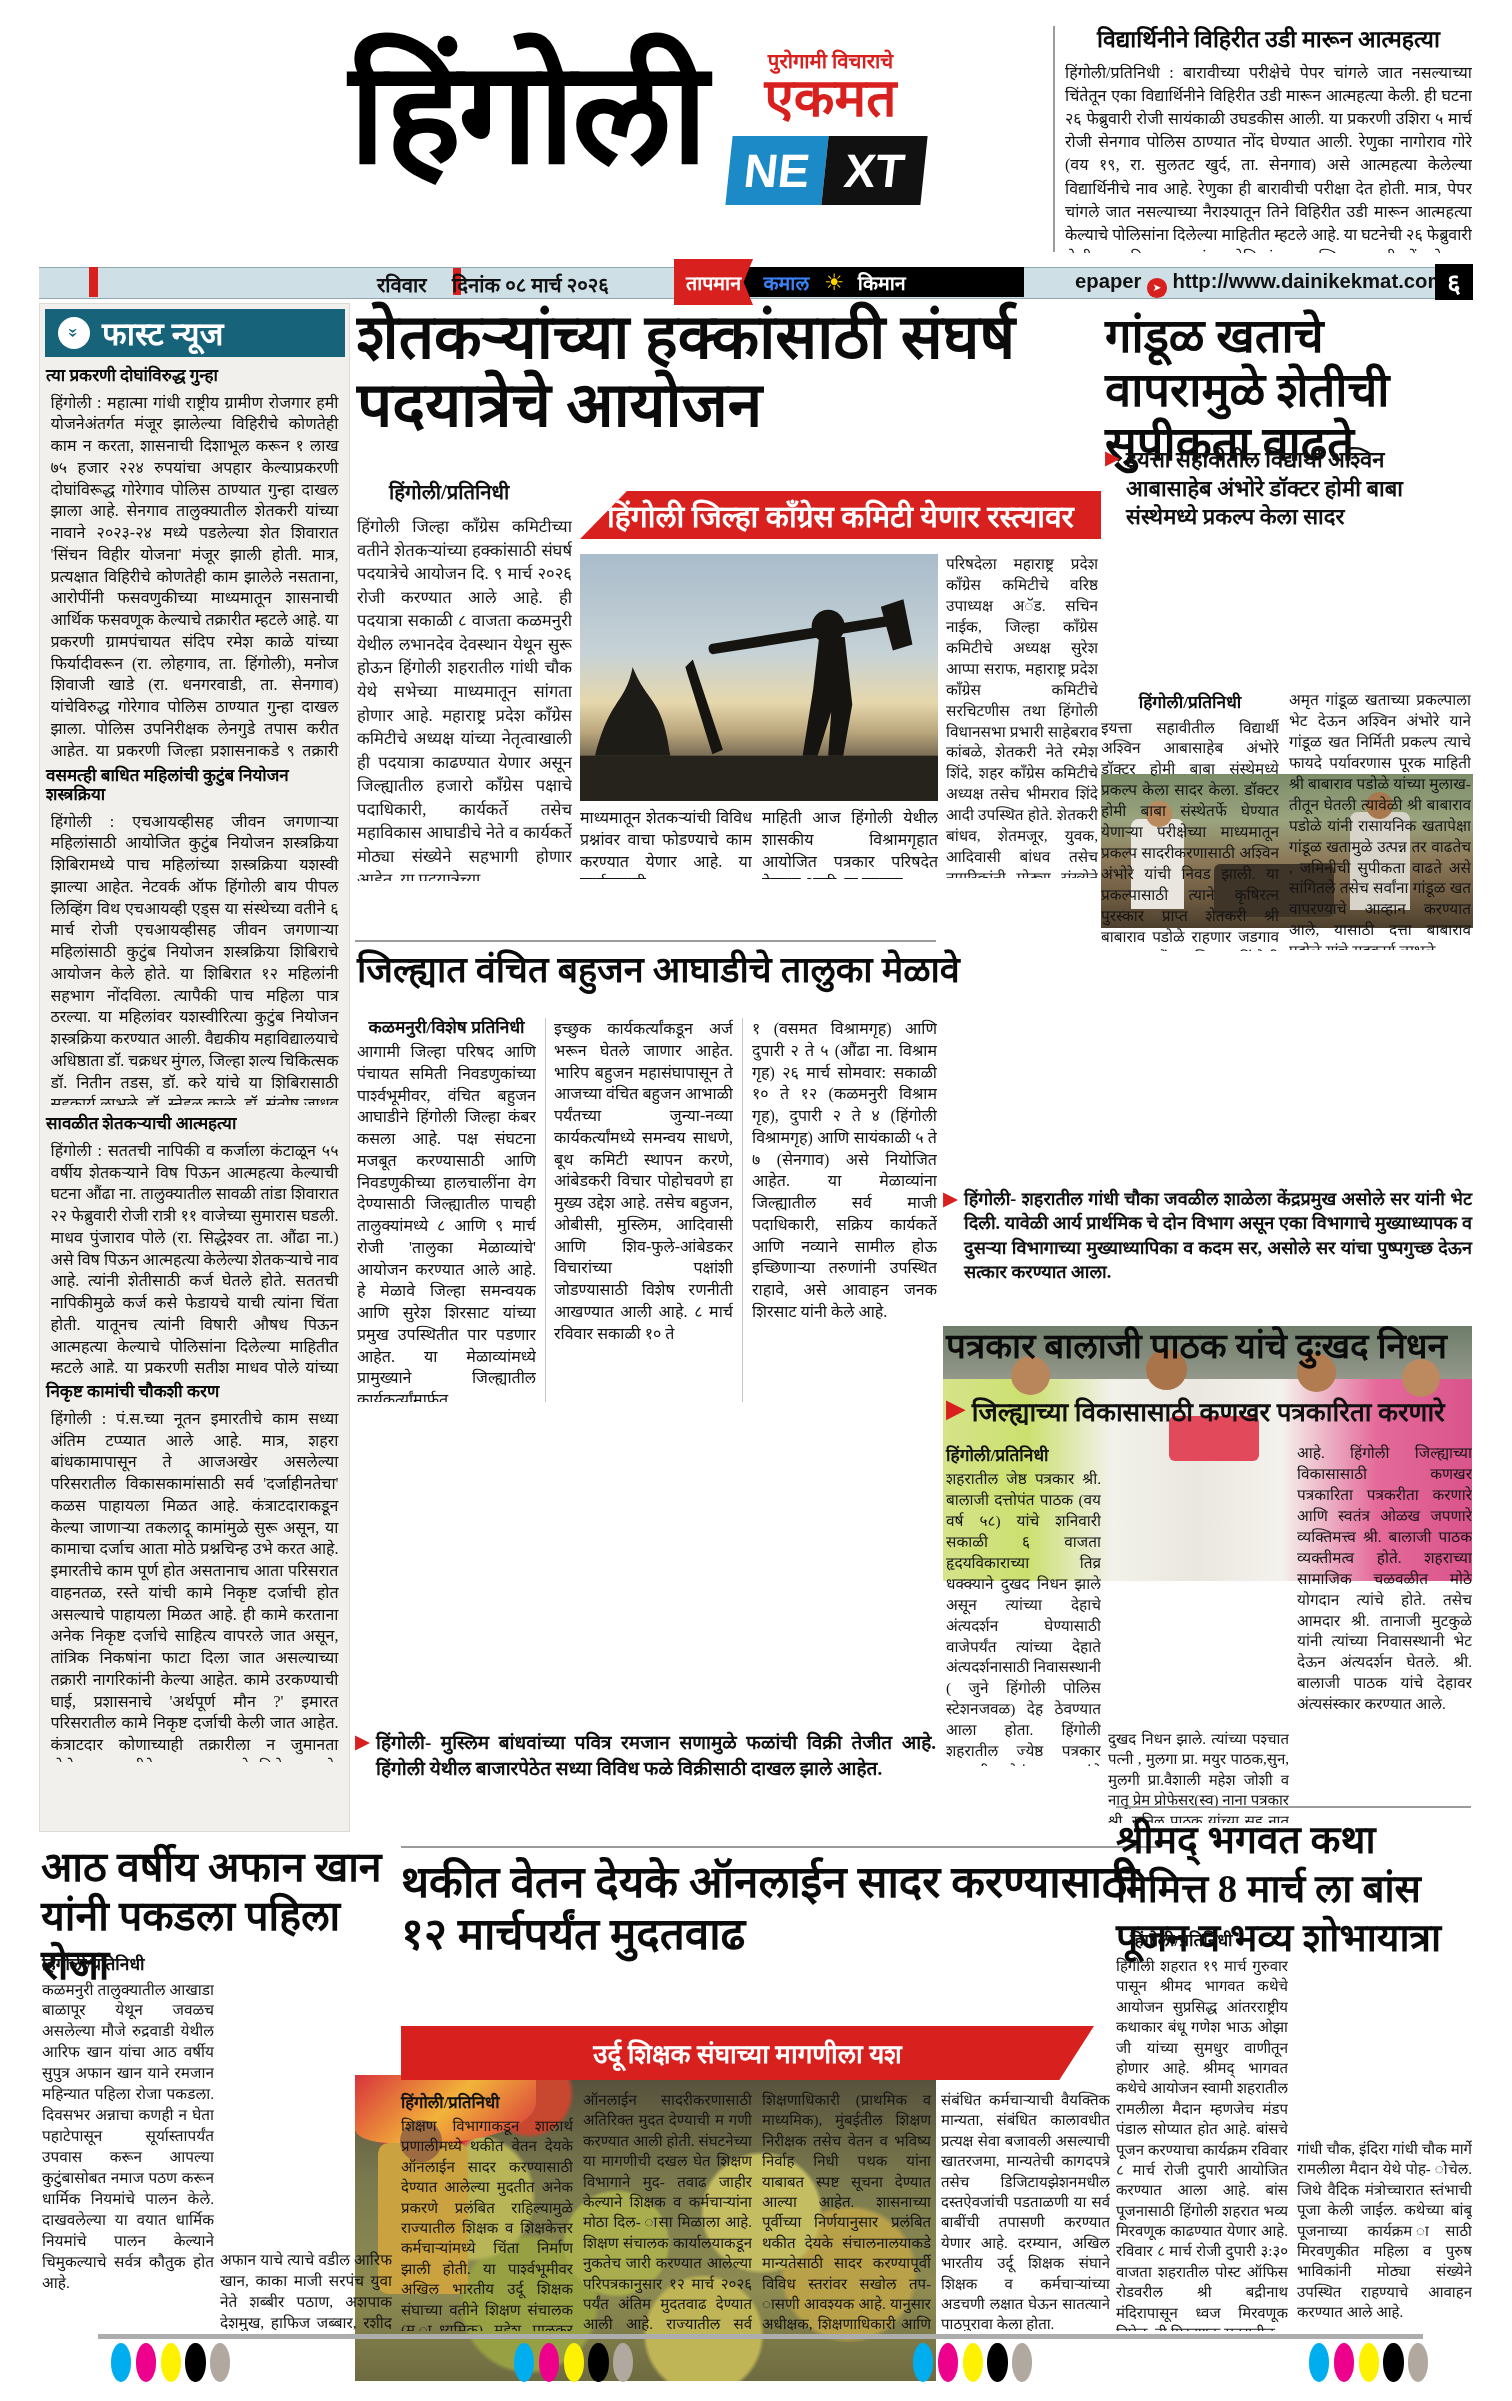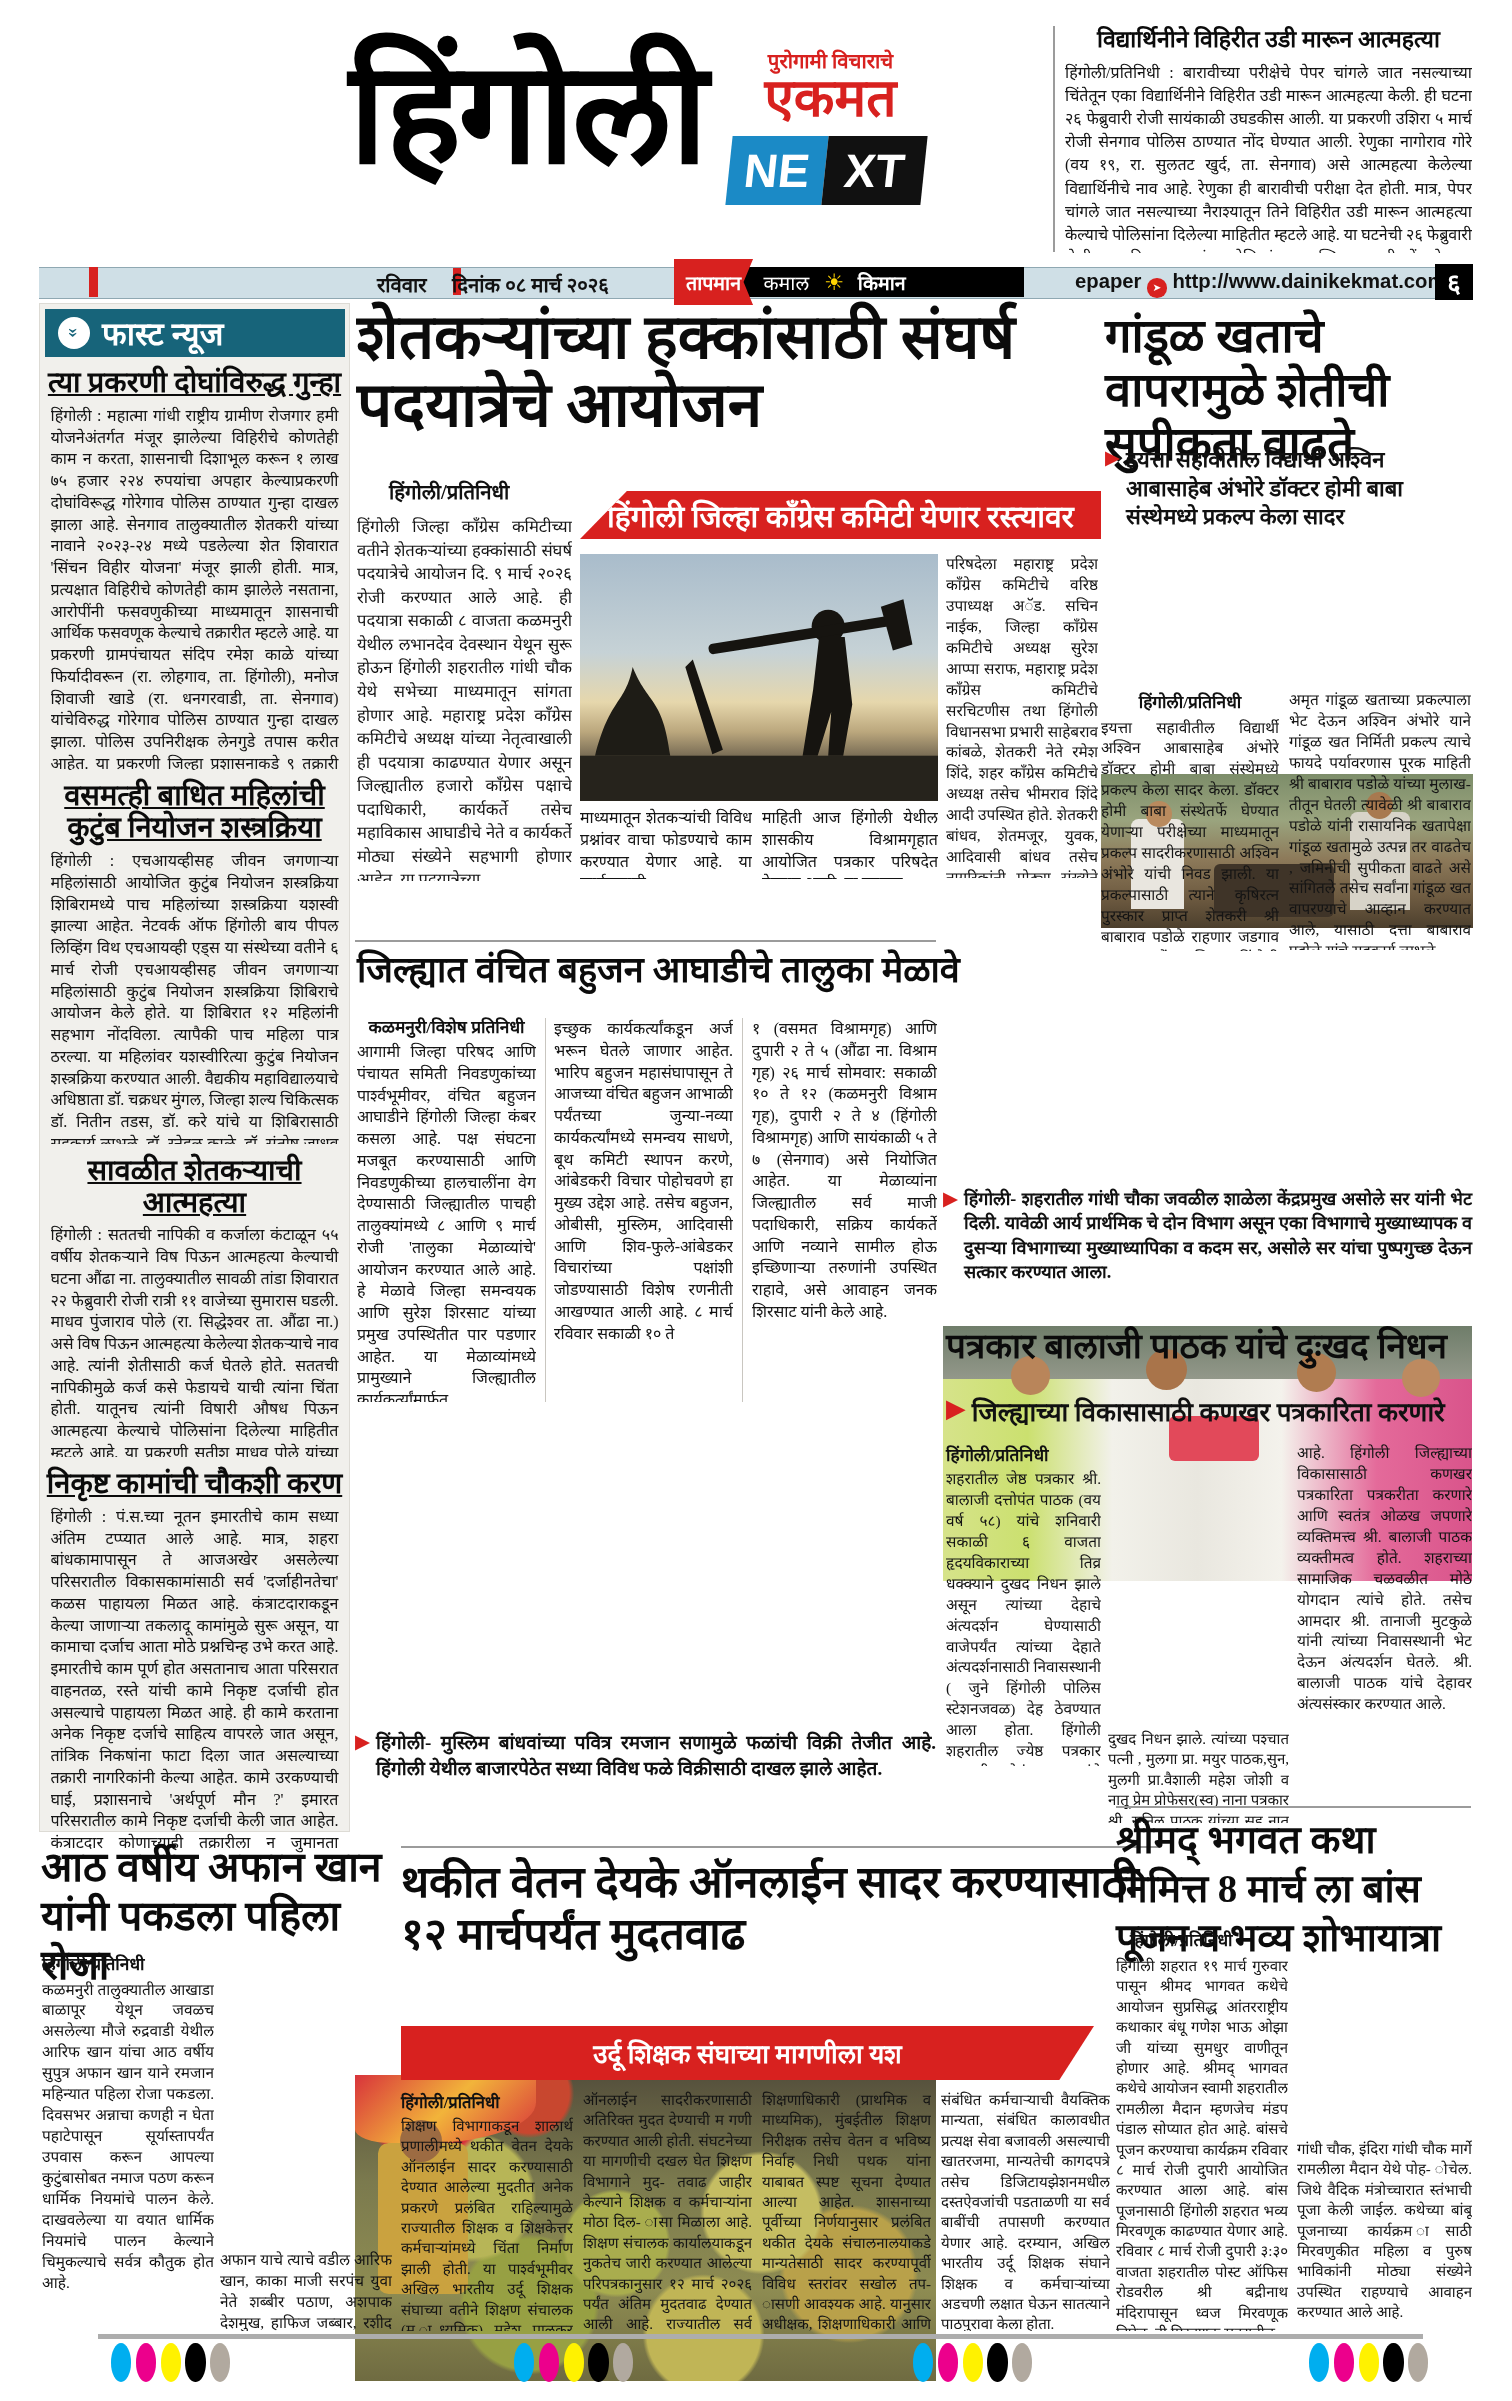--- a/index.html
+++ b/index.html
@@ -33,21 +33,21 @@
   .sun{color:#ffd400;font-size:22.6px;margin:0 4.5px;}
   .epaper-icon{display:inline-block;width:19.6px;height:19.6px;border-radius:50%;background:#d8211f;color:#fff;
                font-size:10.5px;line-height:19.6px;text-align:center;vertical-align:-3px;}
   .pageno{background:#000;color:#fff;font-weight:700;font-size:25.6px;display:flex;align-items:center;justify-content:center;}
   
   .fastnews{background:#f1f0ec;border:0.8px solid #dddbd5;}
   .fastnews-head{background:#17647a;color:#fff;display:flex;align-items:center;gap:12px;padding:0 13.6px;}
   .fn-circle{width:32px;height:32px;border-radius:50%;background:#fff;color:#17647a;display:flex;
              align-items:center;justify-content:center;font-size:19.6px;font-weight:700;transform:rotate(90deg);}
   .fn-title{font-size:32px;font-weight:700;}
-  .fn-art h3{margin:10.5px 6px 6px 6px;text-align:center;font-size:29px;line-height:1.1;text-decoration:underline;}
+  .fn-art h3{margin:10.5px 6px 6px 6px;font-size:17px;line-height:1.1;}
   .fn-art p{margin:0 10.5px 7.5px 10.5px;}
   
   .kicker{background:#d8211f;color:#fff;font-weight:700;display:flex;align-items:center;justify-content:center;}
   .bullet-ico{color:#d8211f;font-size:19.6px;margin-right:6px;}
   .caption{font-weight:700;font-size:18px;line-height:1.35;text-align:justify;}
   
   .photo{overflow:hidden;position:relative;background:#d8d4cc;}
   .ph-farmer{background:linear-gradient(180deg,#a9bccb 0%,#c6d2d6 40%,#e6d7ac 60%,#bba77d 72%,#5c5344 86%,#3c362c 100%);}
   .ph-compost{background:linear-gradient(180deg,#7d8d6a 0%,#9aa47e 30%,#8d7a5a 55%,#6e5b41 80%,#4c3f2d 100%);}
   .ph-school{background:linear-gradient(90deg,#d6e38a 0%,#cbe06f 16%,#f2f1ea 32%,#e9e7df 48%,#f4f2ec 64%,#e46a9a 82%,#d9548b 100%);}
@@ -86,21 +86,21 @@
     <div class="body-text dev just" style="font-size:16px;line-height:1.45;height:192px;">हिंगोली/प्रतिनिधी : बारावीच्या परीक्षेचे पेपर चांगले जात नसल्याच्या चिंतेतून एका विद्यार्थिनीने विहिरीत उडी मारून आत्महत्या केली. ही घटना २६ फेब्रुवारी रोजी सायंकाळी उघडकीस आली. या प्रकरणी उशिरा ५ मार्च रोजी सेनगाव पोलिस ठाण्यात नोंद घेण्यात आली. रेणुका नागोराव गोरे (वय १९, रा. सुलतट खुर्द, ता. सेनगाव) असे आत्महत्या केलेल्या विद्यार्थिनीचे नाव आहे. रेणुका ही बारावीची परीक्षा देत होती. मात्र, पेपर चांगले जात नसल्याच्या नैराश्यातून तिने विहिरीत उडी मारून आत्महत्या केल्याचे पोलिसांना दिलेल्या माहितीत म्हटले आहे. या घटनेची २६ फेब्रुवारी रोजी उघडकीस आल्यानंतर पोलिसांत आकस्मिक मृत्यूची नोंद घेण्यात आली असून पुढील तपास सुरू आहे.</div>
   </div>
 
   <div class="abs topbar" style="left:39px;top:267px;width:1434px;height:30px;"></div>
   <div class="abs" style="left:89px;top:267px;width:9px;height:30px;background:#d8211f;"></div>
   <div class="abs dev" style="left:377px;top:270px;font-size:20.3px;font-weight:700;">रविवार</div>
   <div class="abs" style="left:453px;top:268px;width:7.5px;height:27px;background:#d8211f;"></div>
   <div class="abs dev" style="left:452px;top:270px;font-size:20.3px;font-weight:700;">दिनांक ०८ मार्च २०२६</div>
   <div class="abs topbar-black" style="left:674px;top:267px;width:350px;height:30px;">
     <div class="chip-red dev">तापमान</div>
-    <div class="dev" style="color:#ffffff;font-size:19.6px;font-weight:400;margin:0 10.5px;">कमाल</div>
+    <div class="dev" style="color:#3b82f6;font-size:19.6px;font-weight:700;margin:0 10.5px;">कमाल</div>
     <div class="sun">☀</div>
     <div class="dev" style="color:#fff;font-size:19.6px;font-weight:700;margin:0 9px;">किमान</div>
   </div>
   <div class="abs sans" style="left:1075px;top:270px;font-size:20.3px;font-weight:700;">
     <span>epaper</span>
     <span class="epaper-icon">➤</span>
     <span>http://www.dainikekmat.com</span>
   </div>
   <div class="abs pageno dev" style="left:1435px;top:264px;width:38px;height:36px;">६</div>
 

